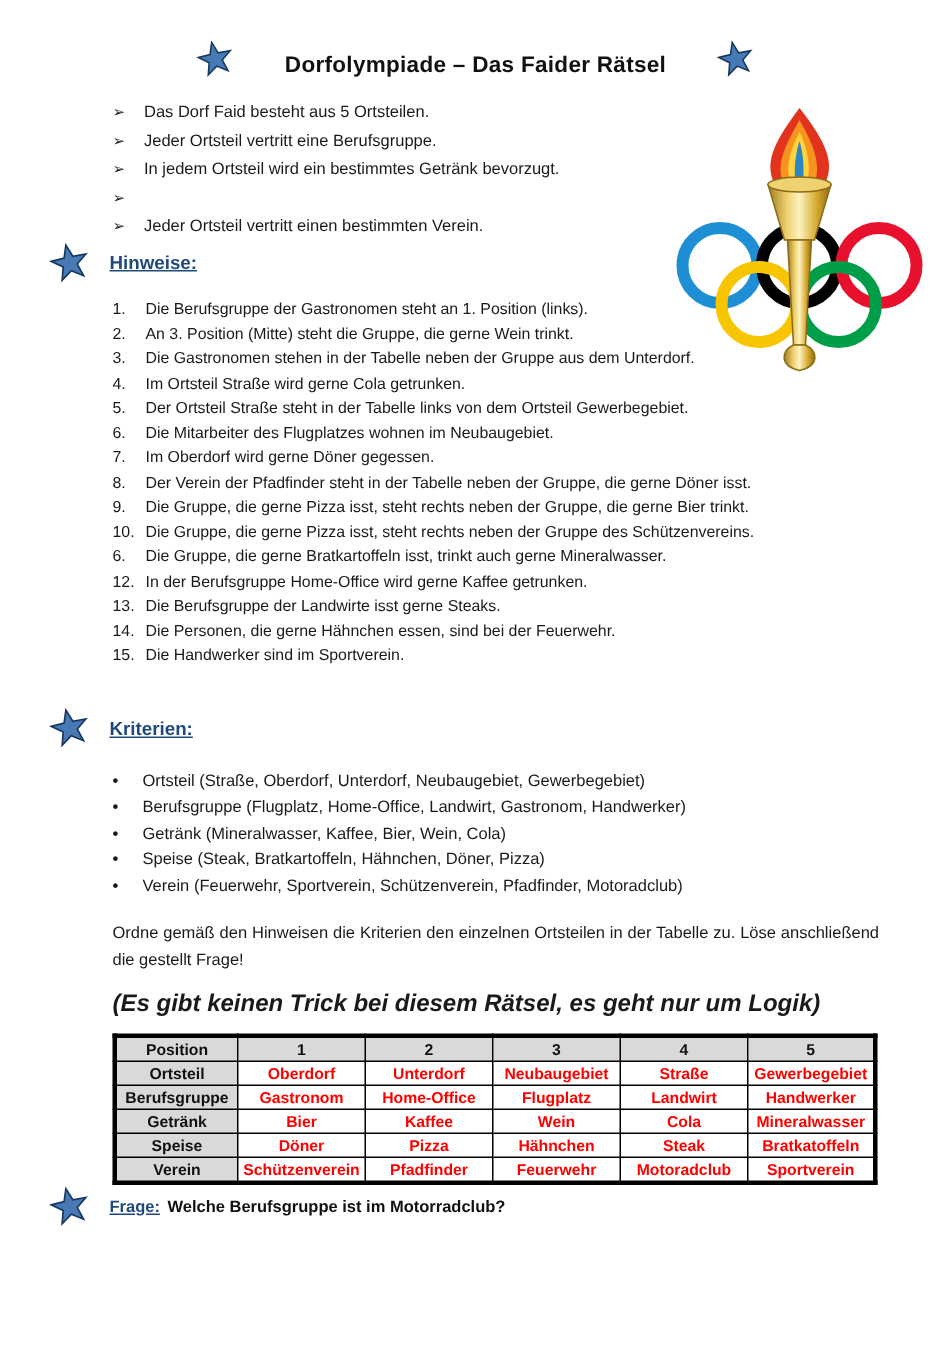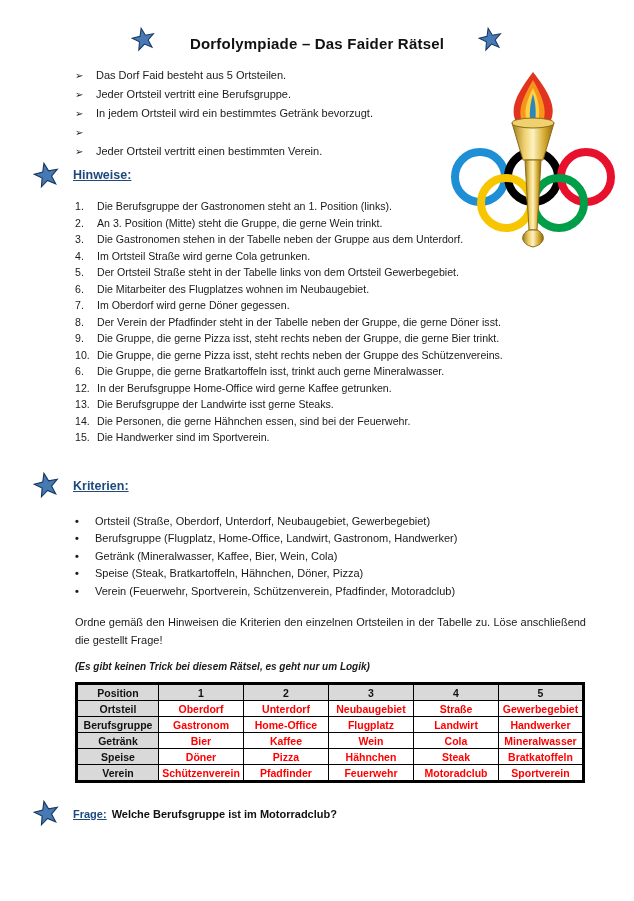--- a/index.html
+++ b/index.html
@@ -32,31 +32,31 @@
   .hints li { display:flex; line-height:16.5px; }
   .hints .num { width:22px; flex:0 0 auto; }
 
   
   .criteria { list-style:none; margin:13px 0 0 75px; font-size:11px; }
   .criteria li { display:flex; line-height:17.5px; }
   .criteria .marker { width:9px; margin-right:11px; font-weight:bold; }
 
   
   .instruction { margin:13px 48px 0 75px; font-size:11px; font-weight:normal; text-align:justify; line-height:18px; }
-  .note { margin:12px 0 0 75px; font-size:10px; font-style:italic; font-weight:600; }
+  .note { margin:12px 0 0 75px; font-size:16px; font-style:italic; font-weight:600; }
 
   
   .solution-table { margin:10px 0 0 75px; border-collapse:collapse; border:3px solid #000; table-layout:fixed; }
   .solution-table th, .solution-table td { border:1.5px solid #000; text-align:center; font-size:10.5px; font-weight:bold; padding:1.5px 2px; height:15px; overflow:hidden; white-space:nowrap; }
   .solution-table .gray { background:var(--cell-gray); color:#111; }
   .solution-table td.red { color:var(--table-red); background:#fff; }
   .col-label { width:82px; } .col-data { width:85px; }
 
   
-  .frage-row { display:flex; align-items:center; gap:13px; margin:17px 0 0 33px; }
+  .frage-row { display:flex; align-items:center; gap:13px; margin:1px 0 0 33px; }
   .frage-text { font-size:11px; font-weight:bold; color:#111; }
   .frage-label { color:var(--accent-blue); text-decoration:underline; margin-right:5px; }
 </style>
 </head>
 <body>
 
 <div class="page">
 
   <div class="title-row">
     <svg class="star" width="25" height="25" viewBox="0 0 24 24">

